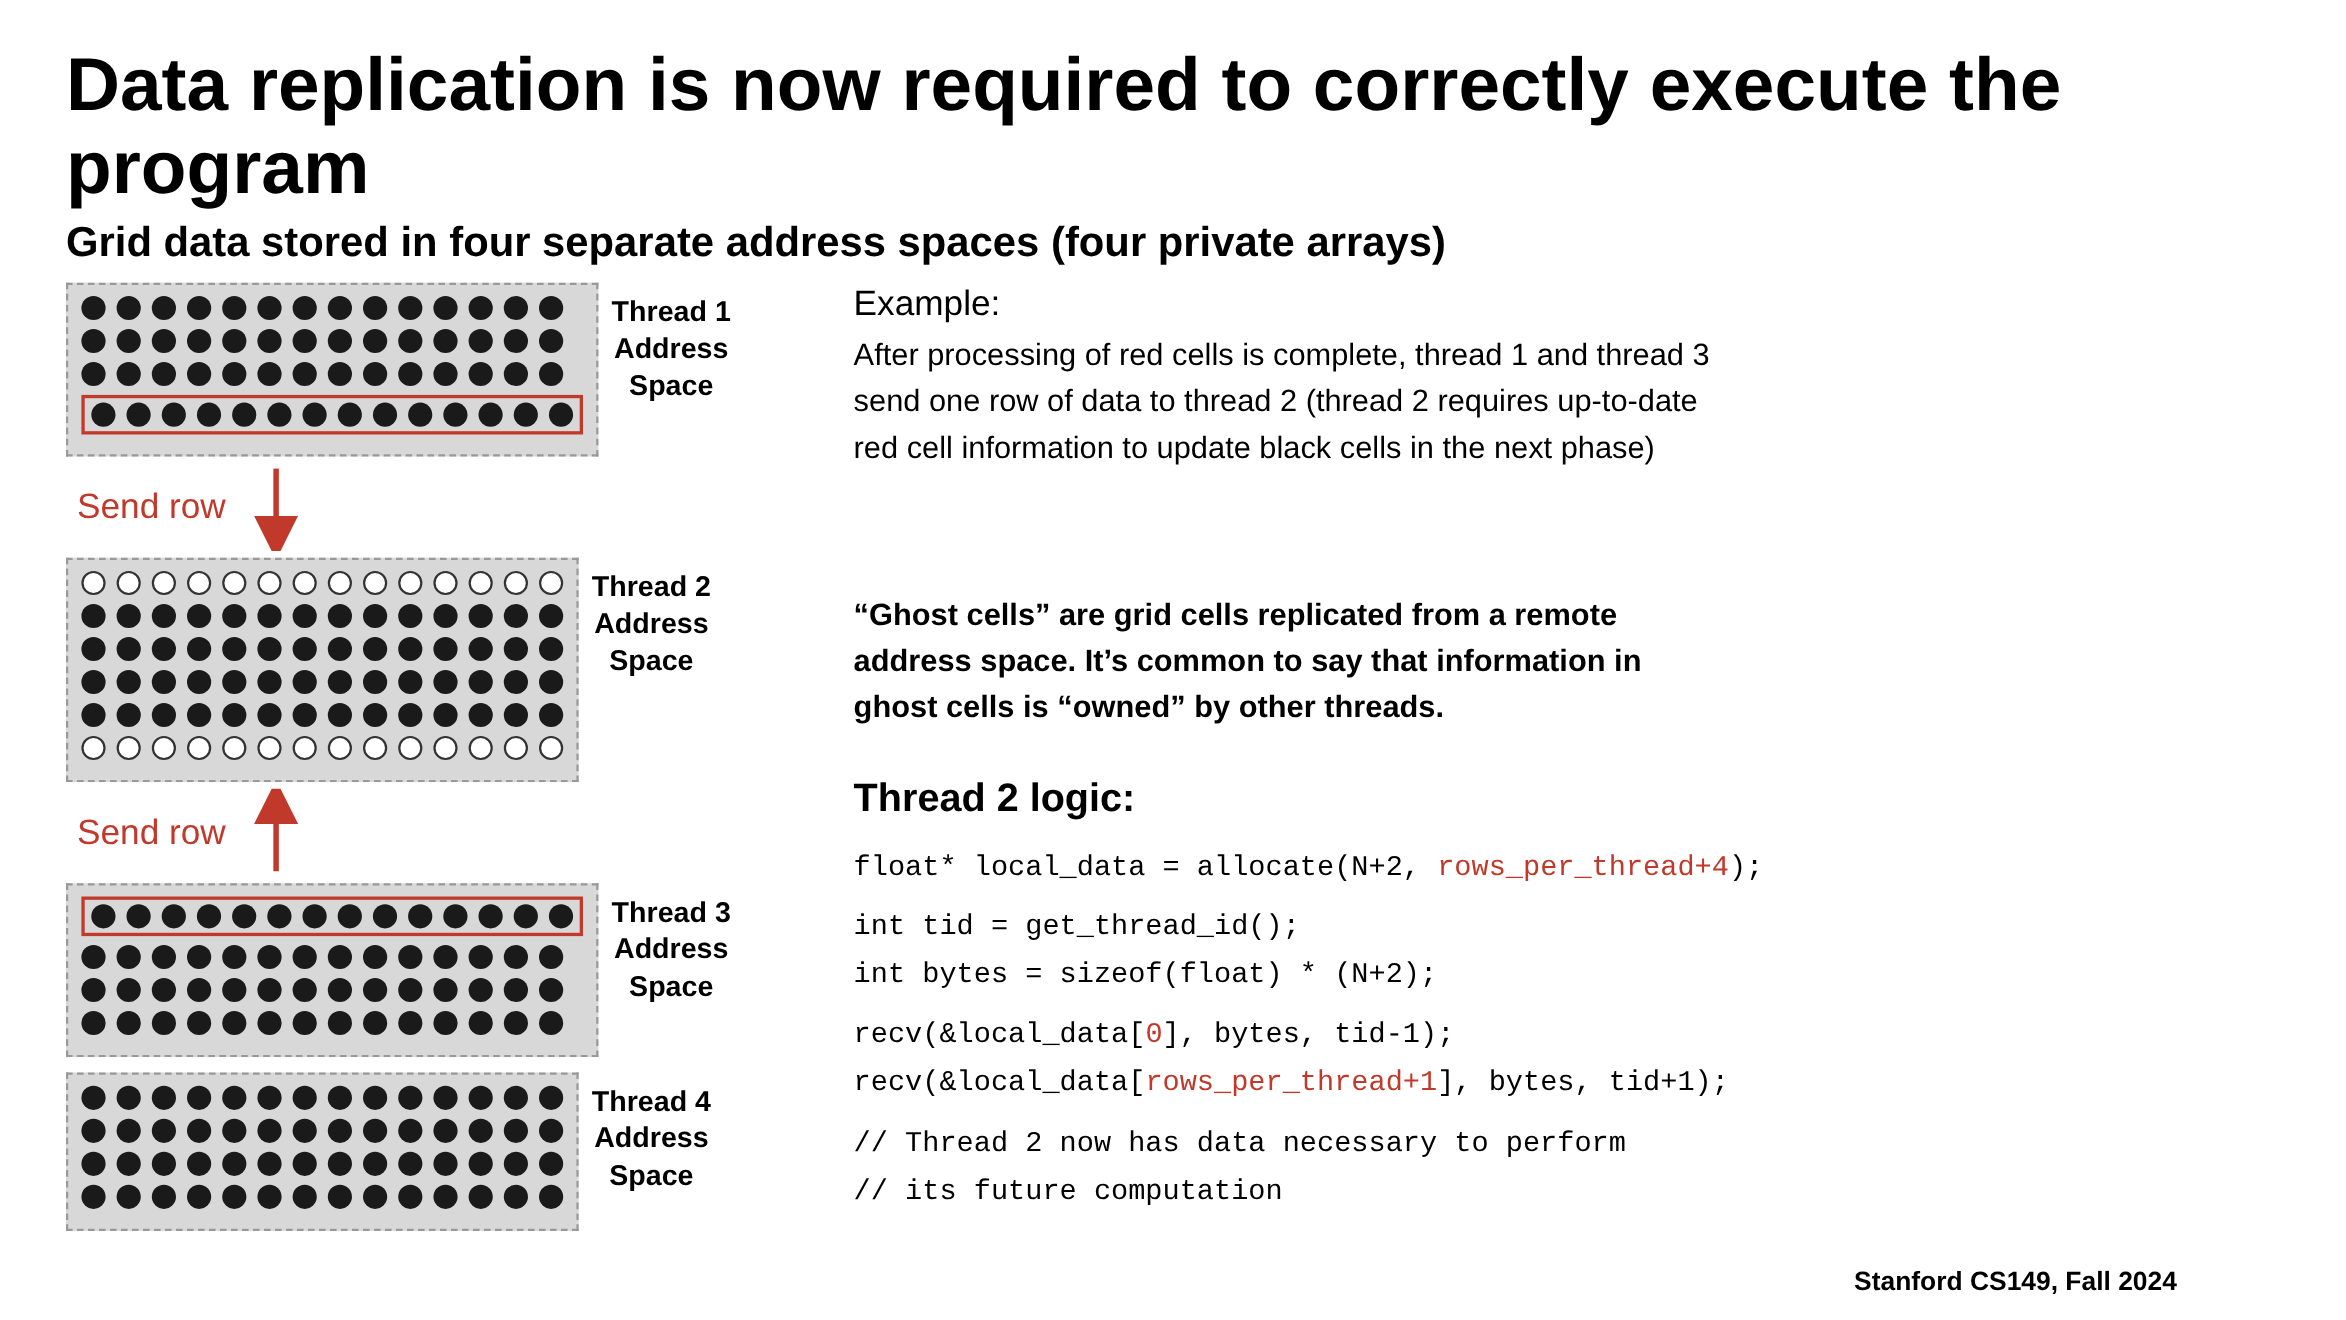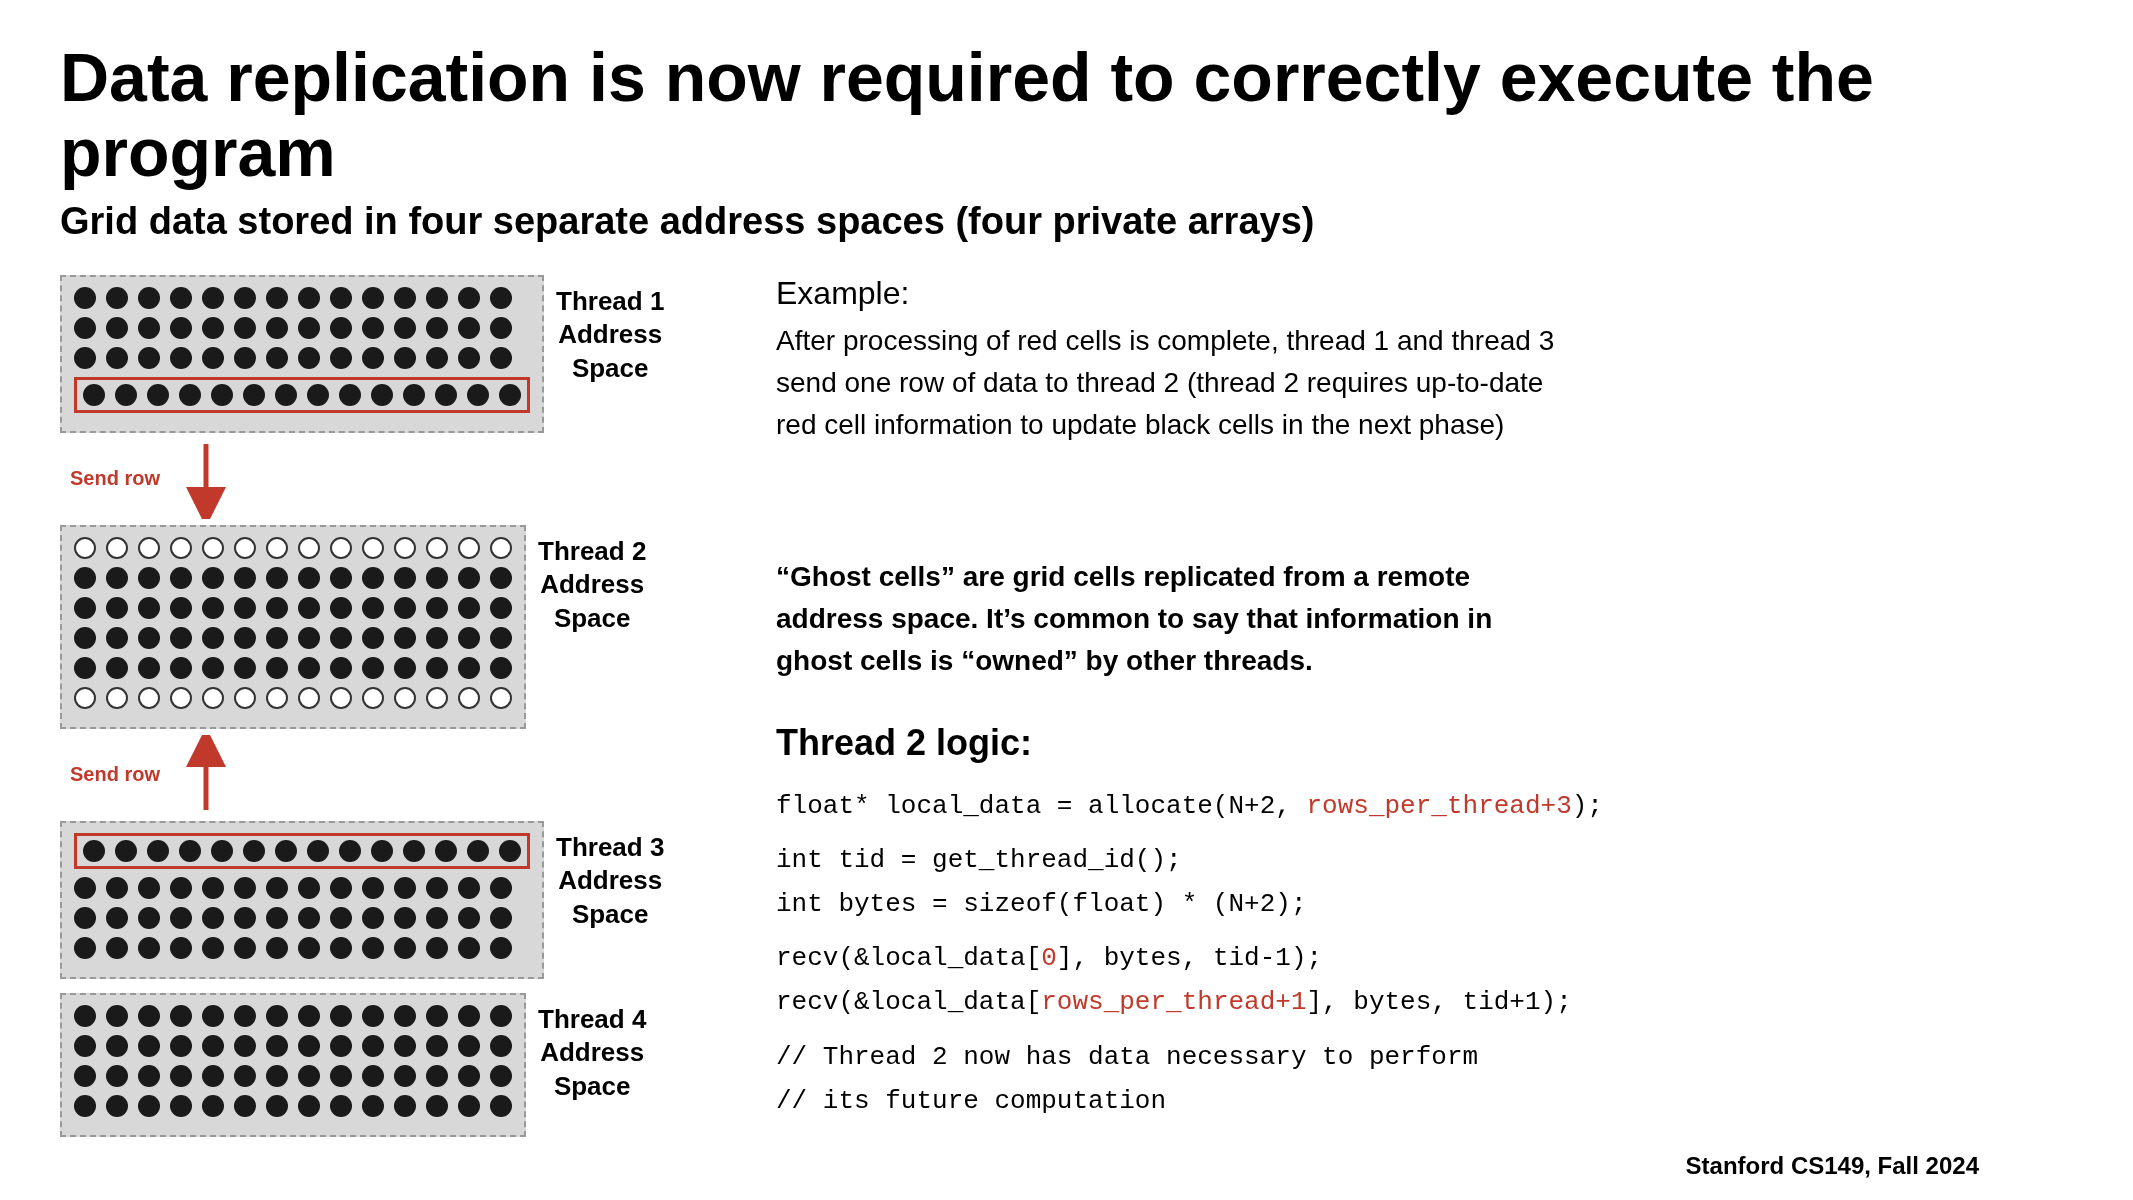--- a/index.html
+++ b/index.html
@@ -24,21 +24,21 @@
       font-weight: 900;
       color: #000000;
       line-height: 1.1;
       margin-bottom: 10px;
     }
 
     .subtitle {
       font-size: 38px;
       font-weight: 700;
       color: #000000;
-      margin-bottom: 32px;
+      margin-bottom: 14px;
     }
 
     .content-area {
       display: flex;
       gap: 36px;
       align-items: flex-start;
     }
 
     .left-column {
       width: 680px;
@@ -97,22 +97,22 @@
       padding: 4px 6px;
       display: flex;
       gap: 10px;
       align-items: center;
       margin-bottom: 8px;
     }
 
     
     .send-row-label {
       color: #c0392b;
-      font-size: 20px;
-      font-weight: 700;
+      font-size: 32px;
+      font-weight: 400;
       display: flex;
       align-items: center;
       gap: 10px;
     }
 
     
     .example-section {
       margin-bottom: 40px;
     }
 
@@ -563,21 +563,21 @@
           </marker>
         </defs>
 
       </svg>
 
       <div class="ghost-cells-text">“Ghost cells” are grid cells replicated from a remote address space.  It’s common to say that information in ghost cells is “owned” by other threads.</div>
 
       <div class="thread2-logic-title">Thread 2 logic:</div>
 
       <div class="code-block">
-        <div>float* local_data = allocate(N+2, <span class="code-red">rows_per_thread+3</span>);</div>
+        <div>float* local_data = allocate(N+2, <span class="code-red">rows_per_thread+4</span>);</div>
         <div style="height: 10px;"></div>
         <div>int tid = get_thread_id();</div>
         <div>int bytes = sizeof(float) * (N+2);</div>
         <div style="height: 10px;"></div>
         <div>recv(&amp;local_data[<span class="code-red">0</span>], bytes, tid-1);</div>
         <div>recv(&amp;local_data[<span class="code-red">rows_per_thread+1</span>], bytes, tid+1);</div>
         <div style="height: 10px;"></div>
         <div>// Thread 2 now has data necessary to perform</div>
         <div>// its future computation</div>
       </div>

